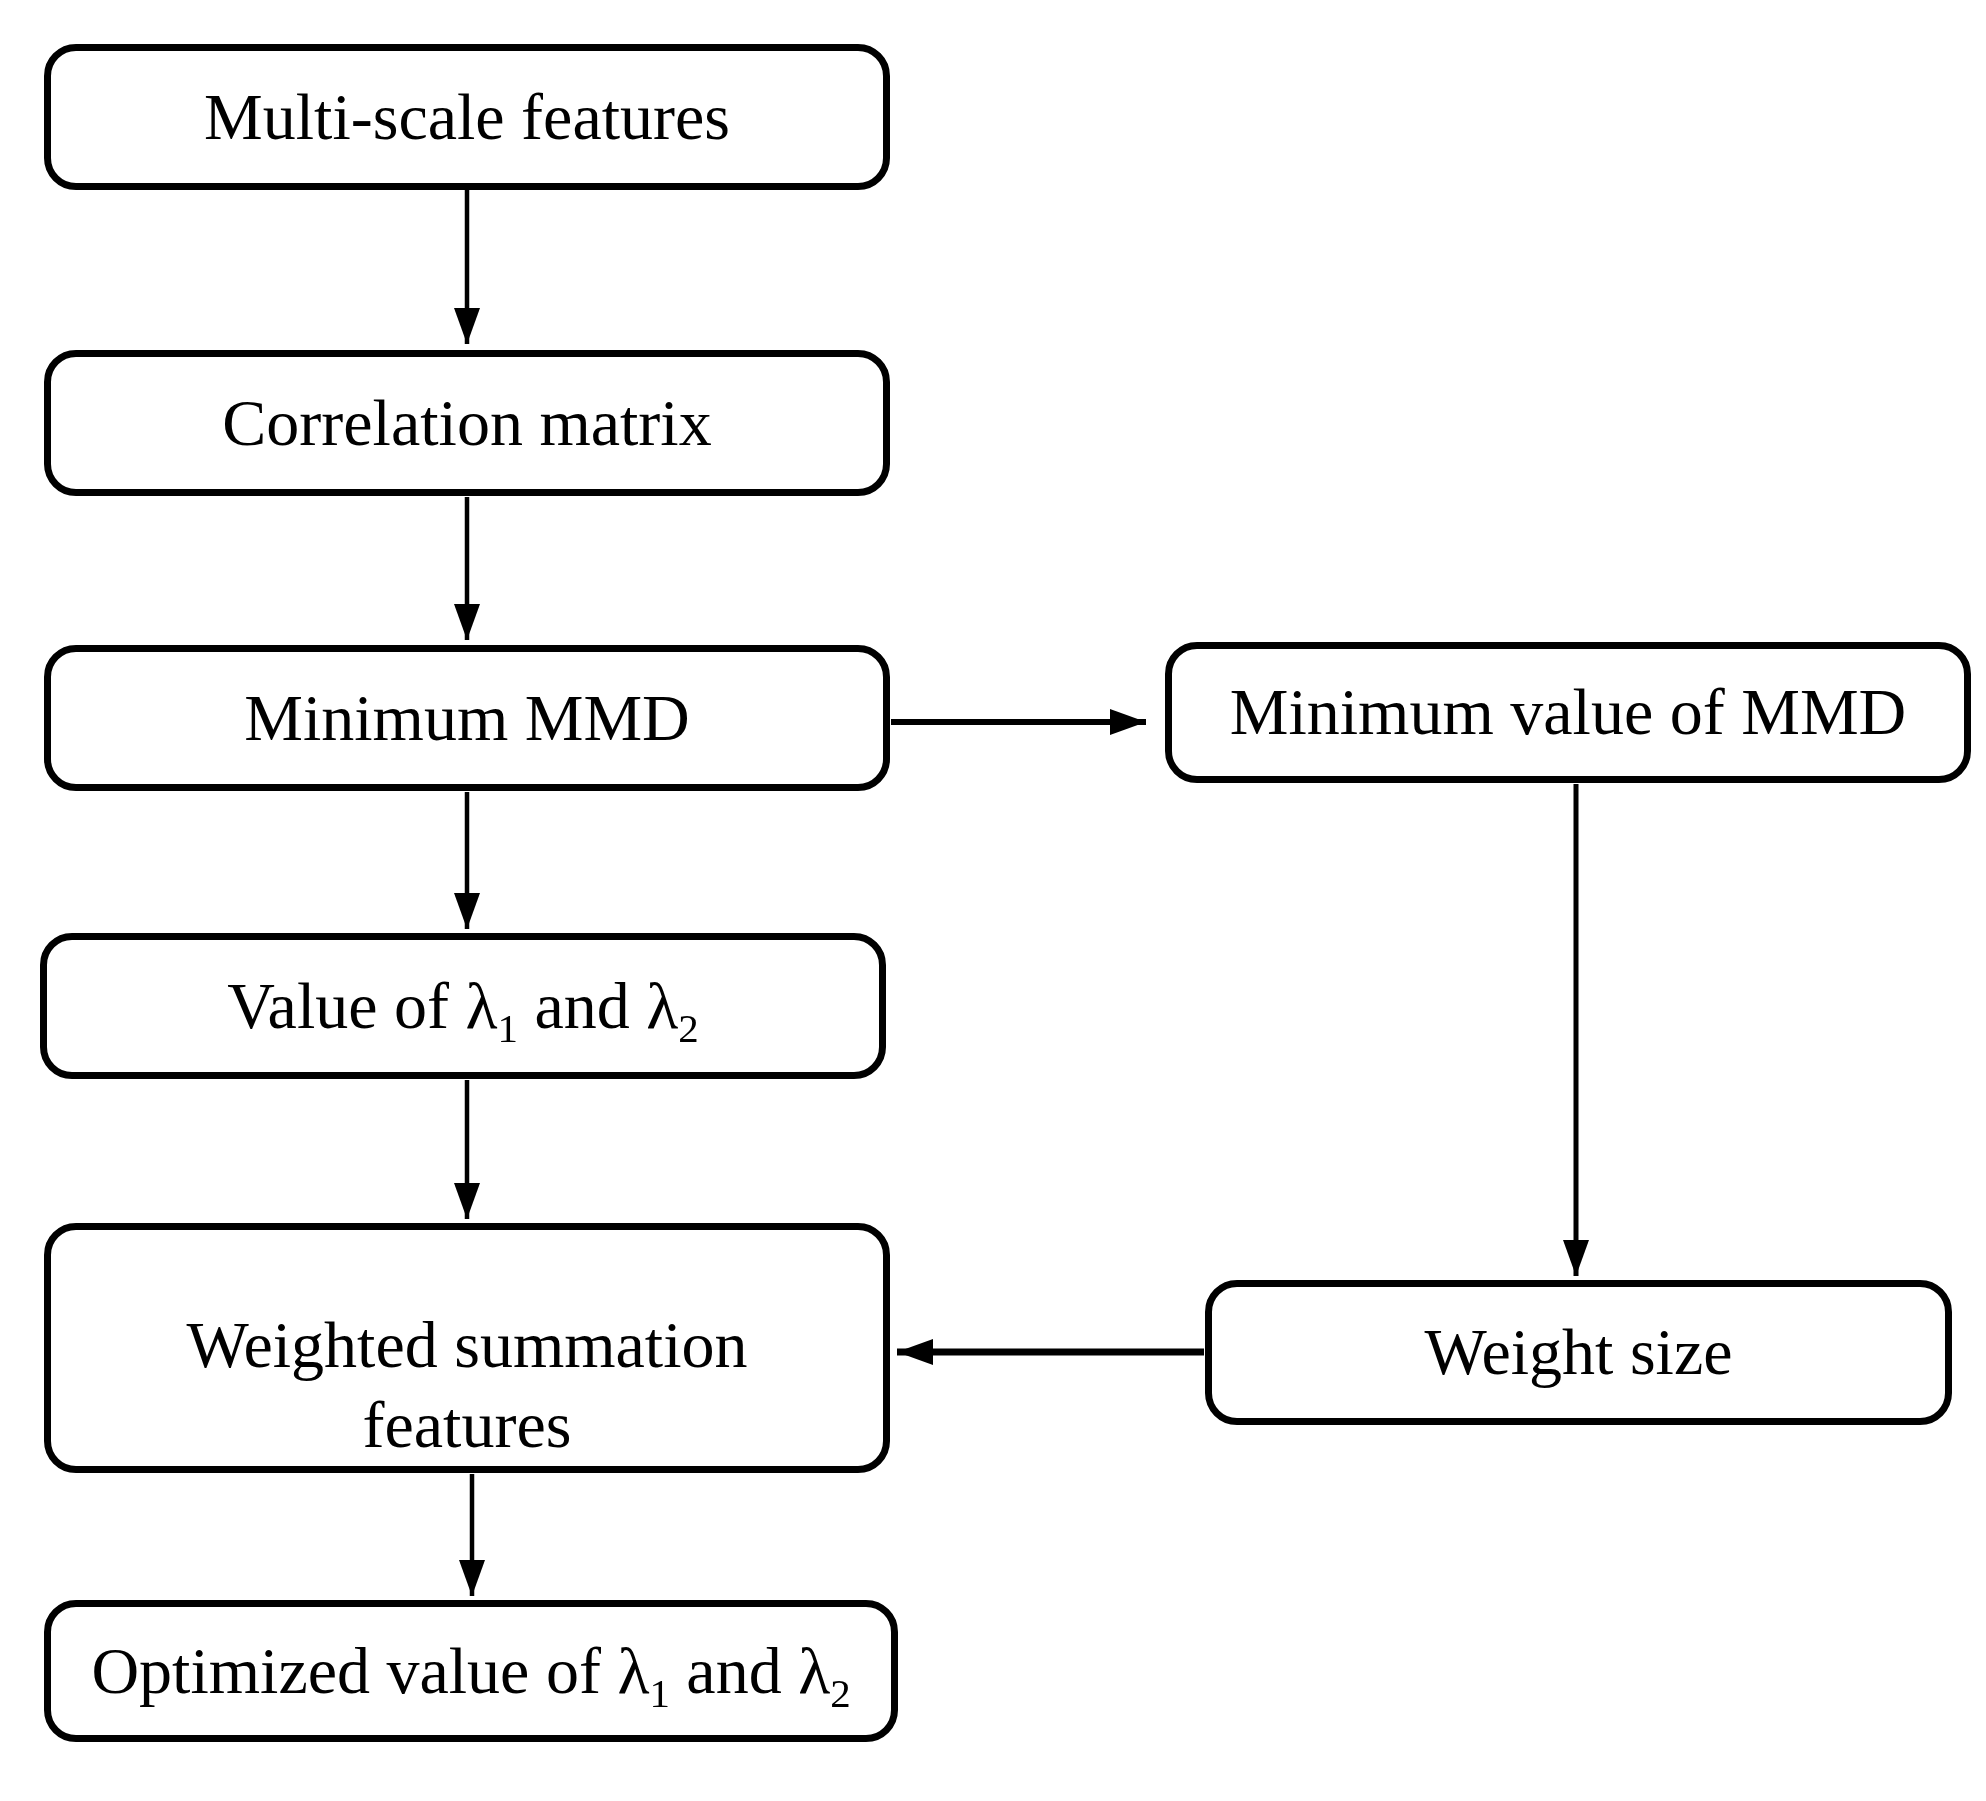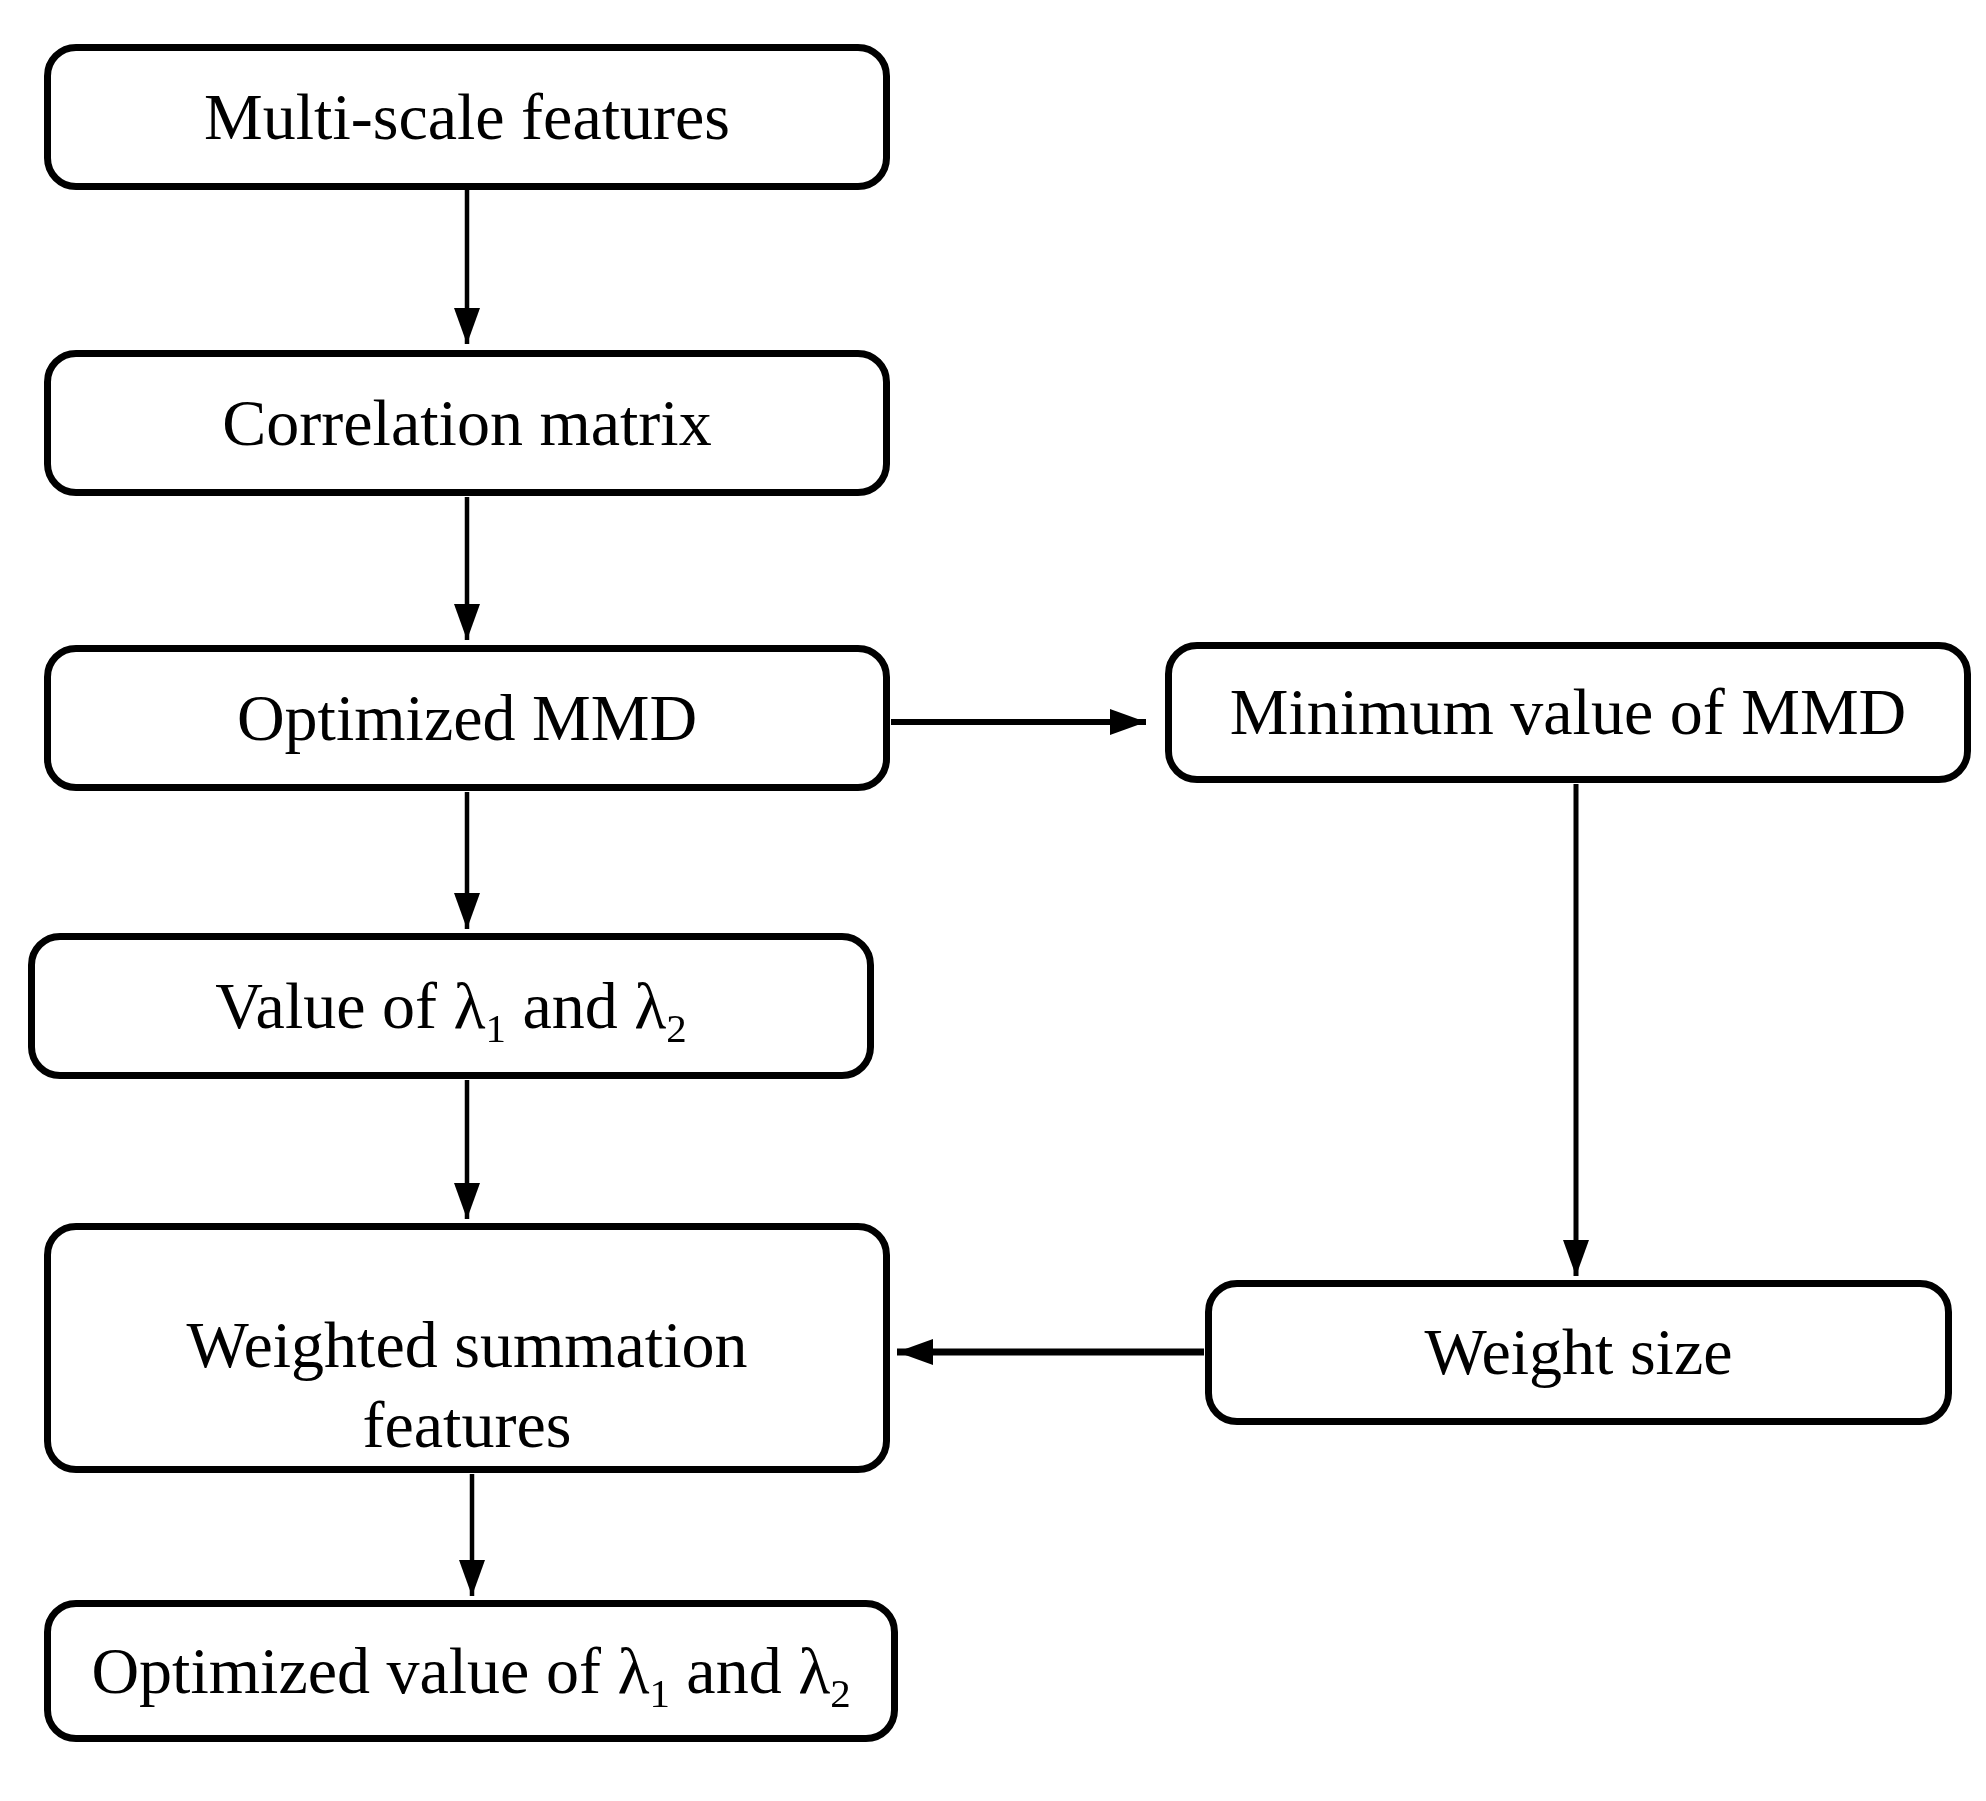--- a/index.html
+++ b/index.html
@@ -25,21 +25,21 @@
     line-height:1.22;
     z-index:2;
   }
   .box .lbl{display:block;padding:0 12px;}
   .box .line{display:block;}
   .box sub{font-size:0.62em;line-height:0;}
   
   #box-multiscale  {left:44px;  top:44px;   width:846px; height:146px;}
   #box-correlation {left:44px;  top:350px;  width:846px; height:146px;}
   #box-minimize    {left:44px;  top:645px;  width:846px; height:146px;}
-  #box-value       {left:28px;  top:933px;  width:846px; height:146px;}
+  #box-value       {left:40px;  top:933px;  width:846px; height:146px;}
   #box-weighted    {left:44px;  top:1223px; width:846px; height:250px;align-items:flex-end;}
   #box-optimized   {left:44px;  top:1600px; width:854px; height:142px;}
   
   #box-minvalue    {left:1150px;top:642px;  width:806px; height:141px;margin-left:15px;}
   #box-weightsize  {left:1205px;top:1280px; width:747px; height:145px;}
   svg.edges{position:absolute;left:0;top:0;z-index:1;}
 </style>
 </head>
 <body>
 
@@ -63,21 +63,21 @@
 
   <div class="box" id="box-correlation">
     <span class="lbl">Correlation matrix</span>
   </div>
 
   <div class="box" id="box-multiscale">
     <span class="lbl">Multi-scale features</span>
   </div>
 
   <div class="box" id="box-minimize">
-    <span class="lbl">Optimized MMD</span>
+    <span class="lbl">Minimum MMD</span>
   </div>
 
   <div class="box" id="box-minvalue">
     <span class="lbl">Minimum value of MMD</span>
   </div>
 
   <div class="box" id="box-value">
     <span class="lbl"><span>Value of λ</span><sub>1</sub><span> and λ</span><sub>2</sub></span>
   </div>
 

